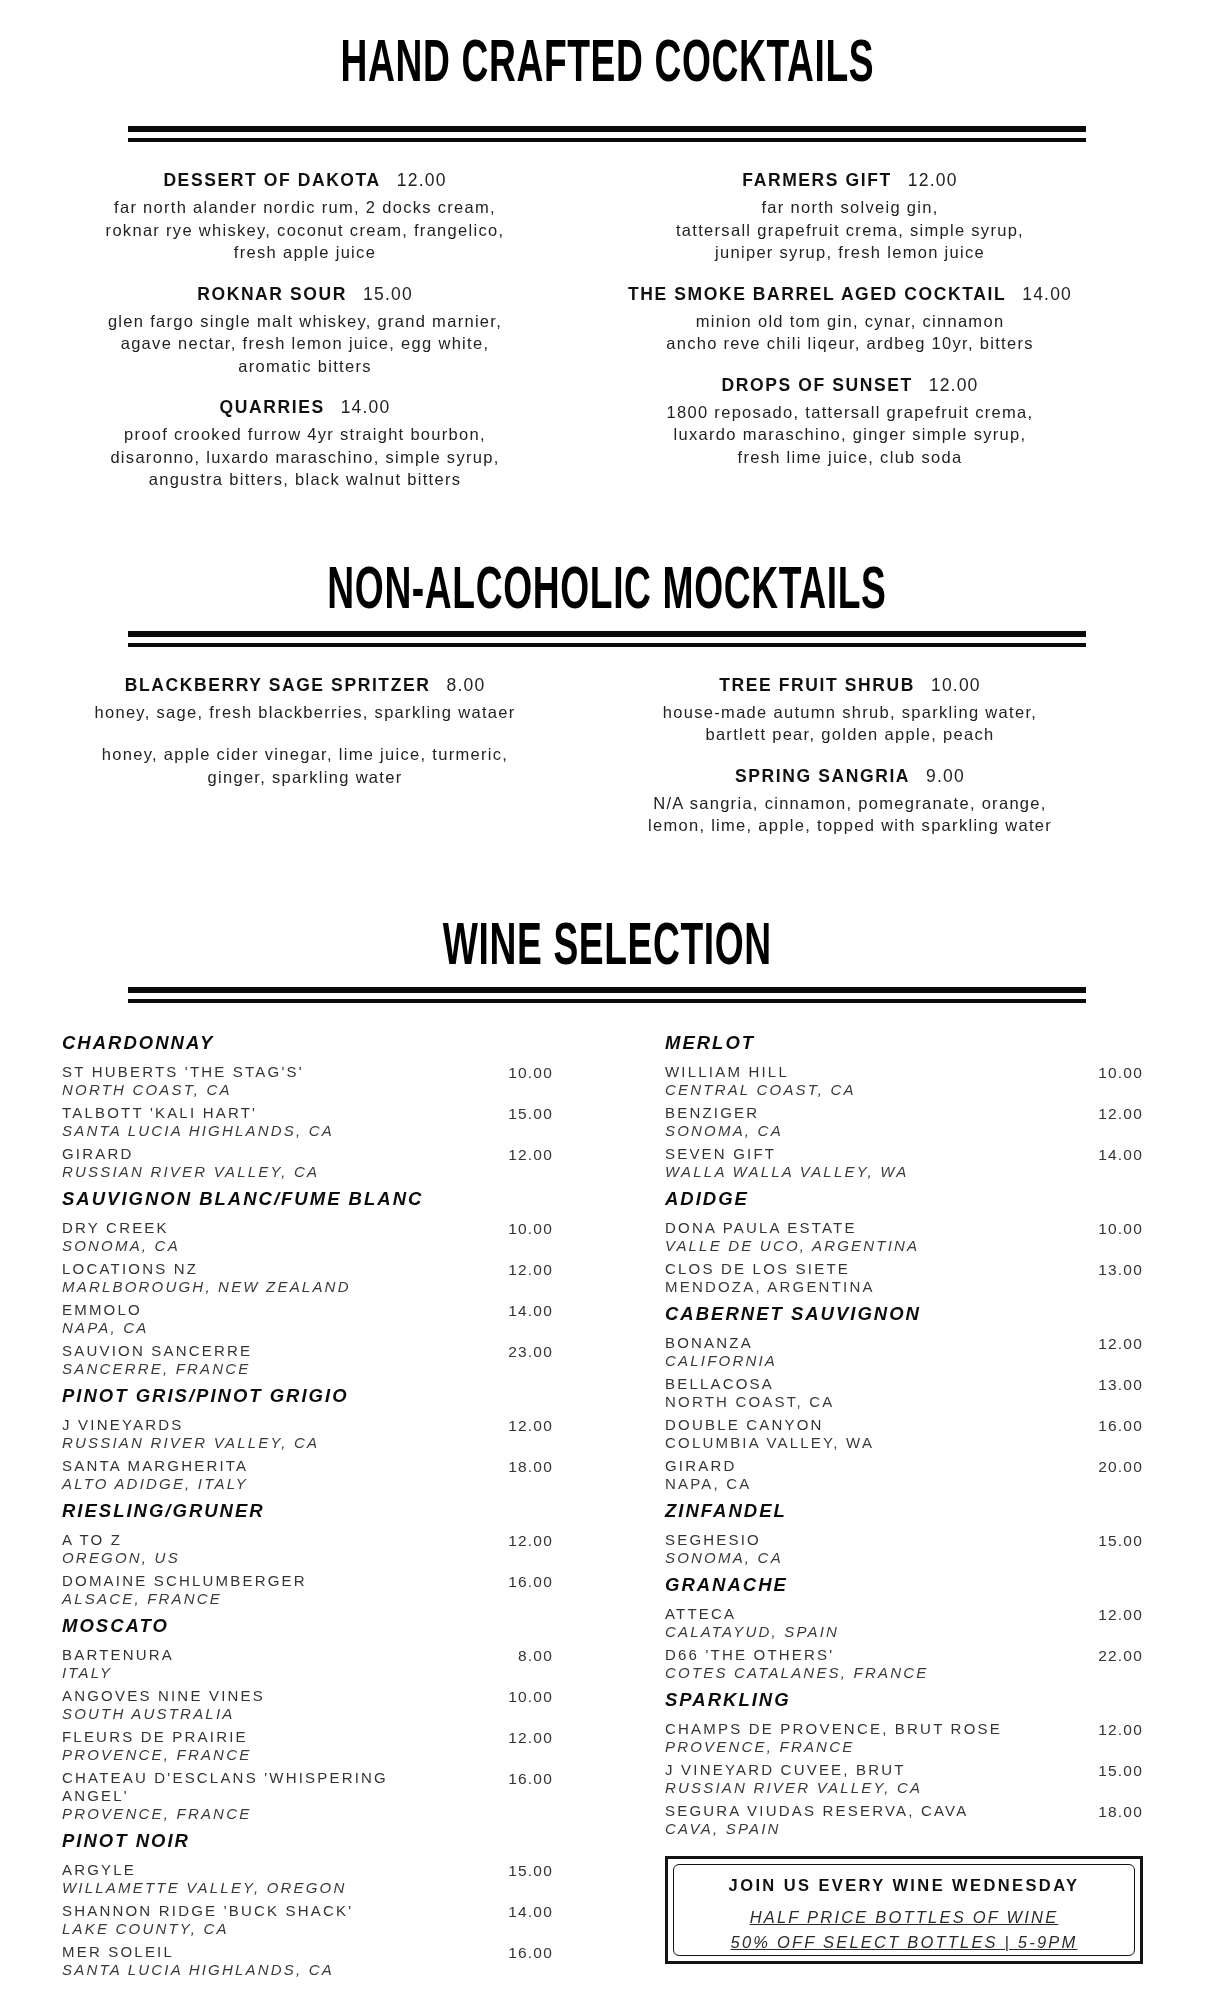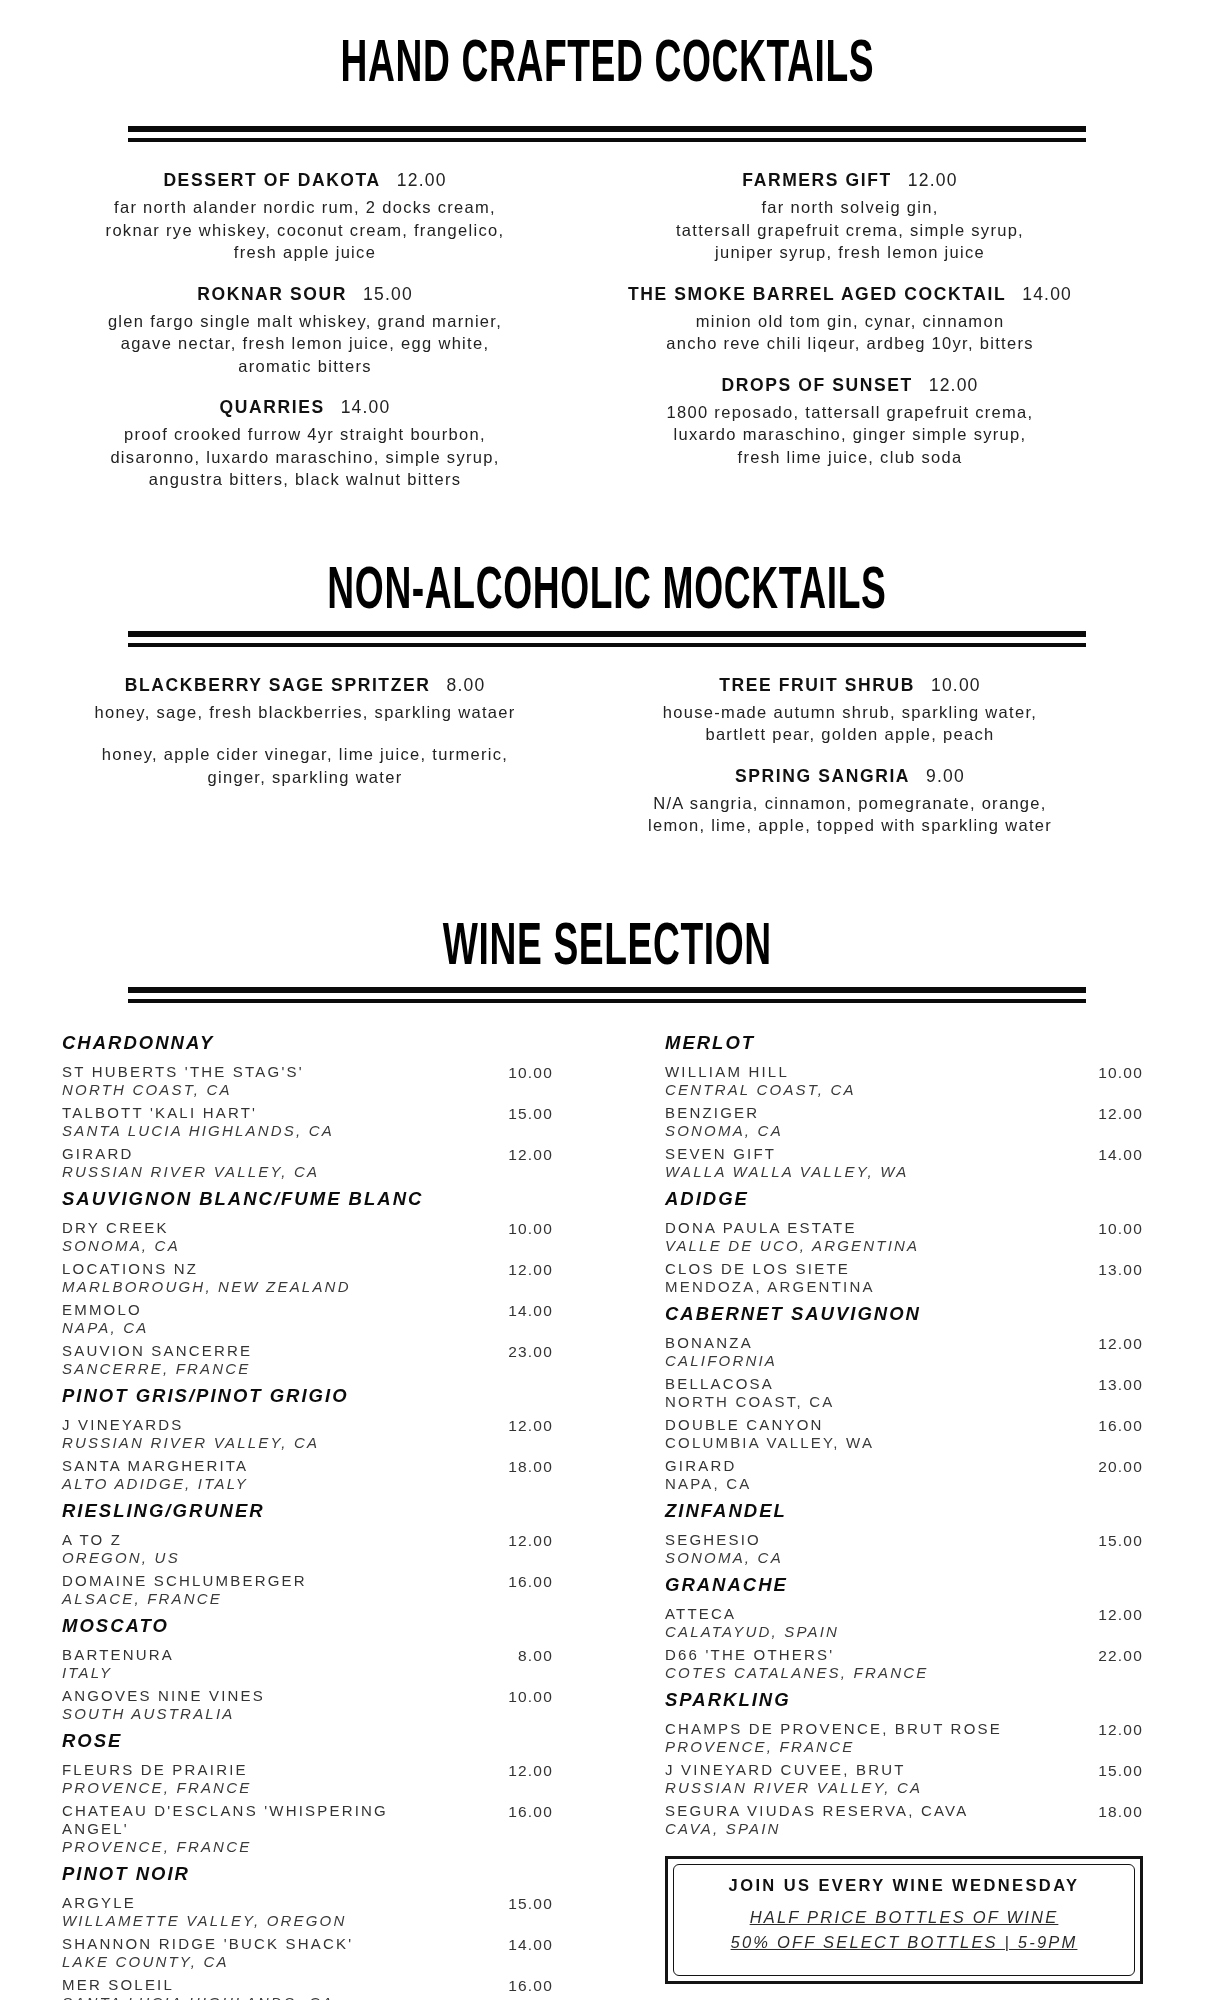--- a/index.html
+++ b/index.html
@@ -34,21 +34,21 @@
   .wine-cat{font-weight:700;font-style:italic;font-size:18.5px;letter-spacing:2px;color:#0c0c0c;margin:8px 0 10px 0;line-height:20px;}
   .wine-col-left > .wine-cat:first-child, .wine-items-right > .wine-cat:first-child{margin-top:0;}
   .wine-item{display:flex;justify-content:space-between;align-items:flex-start;margin-bottom:5px;}
   .wine-info{max-width:370px;}
   .wine-name{font-size:15px;letter-spacing:2.2px;color:#333;line-height:18px;}
   .wine-region{font-size:15px;font-style:italic;letter-spacing:2.2px;color:#3a3a3a;line-height:18px;}
   .wine-region.upright{font-style:normal;}
   .wine-price{font-size:15.5px;letter-spacing:1.2px;color:#333;line-height:18px;padding-top:1px;}
 
   
-  .promo{position:relative;margin-top:18px;border:3px solid #141414;padding:17px 14px 26px 14px;text-align:center;}
+  .promo{position:relative;margin-top:18px;border:3px solid #141414;padding:17px 14px 6px 14px;text-align:center;}
   .promo-inner{position:absolute;left:5px;top:5px;right:5px;bottom:5px;border:1px solid #141414;border-radius:6px;pointer-events:none;}
   .promo-title{font-weight:700;font-size:16.5px;letter-spacing:2.4px;color:#111;margin-bottom:10px;position:relative;z-index:1;}
   .promo-line{font-style:italic;font-size:16.5px;letter-spacing:2.2px;color:#2a2a2a;line-height:25px;position:relative;z-index:1;text-decoration:underline;}
 </style>
 </head>
 <body>
 
 <div class="page">
 
   <section>
@@ -240,21 +240,20 @@
             </div>
             <div class="wine-price">8.00</div>
           </div>
           <div class="wine-item">
             <div class="wine-info">
               <div class="wine-name">ANGOVES NINE VINES</div>
               <div class="wine-region">SOUTH AUSTRALIA</div>
             </div>
             <div class="wine-price">10.00</div>
           </div>
-          <div class="wine-cat">ROSE</div>
           <div class="wine-item">
             <div class="wine-info">
               <div class="wine-name">FLEURS DE PRAIRIE</div>
               <div class="wine-region">PROVENCE, FRANCE</div>
             </div>
             <div class="wine-price">12.00</div>
           </div>
           <div class="wine-item">
             <div class="wine-info">
               <div class="wine-name">CHATEAU D'ESCLANS 'WHISPERING ANGEL'</div>

